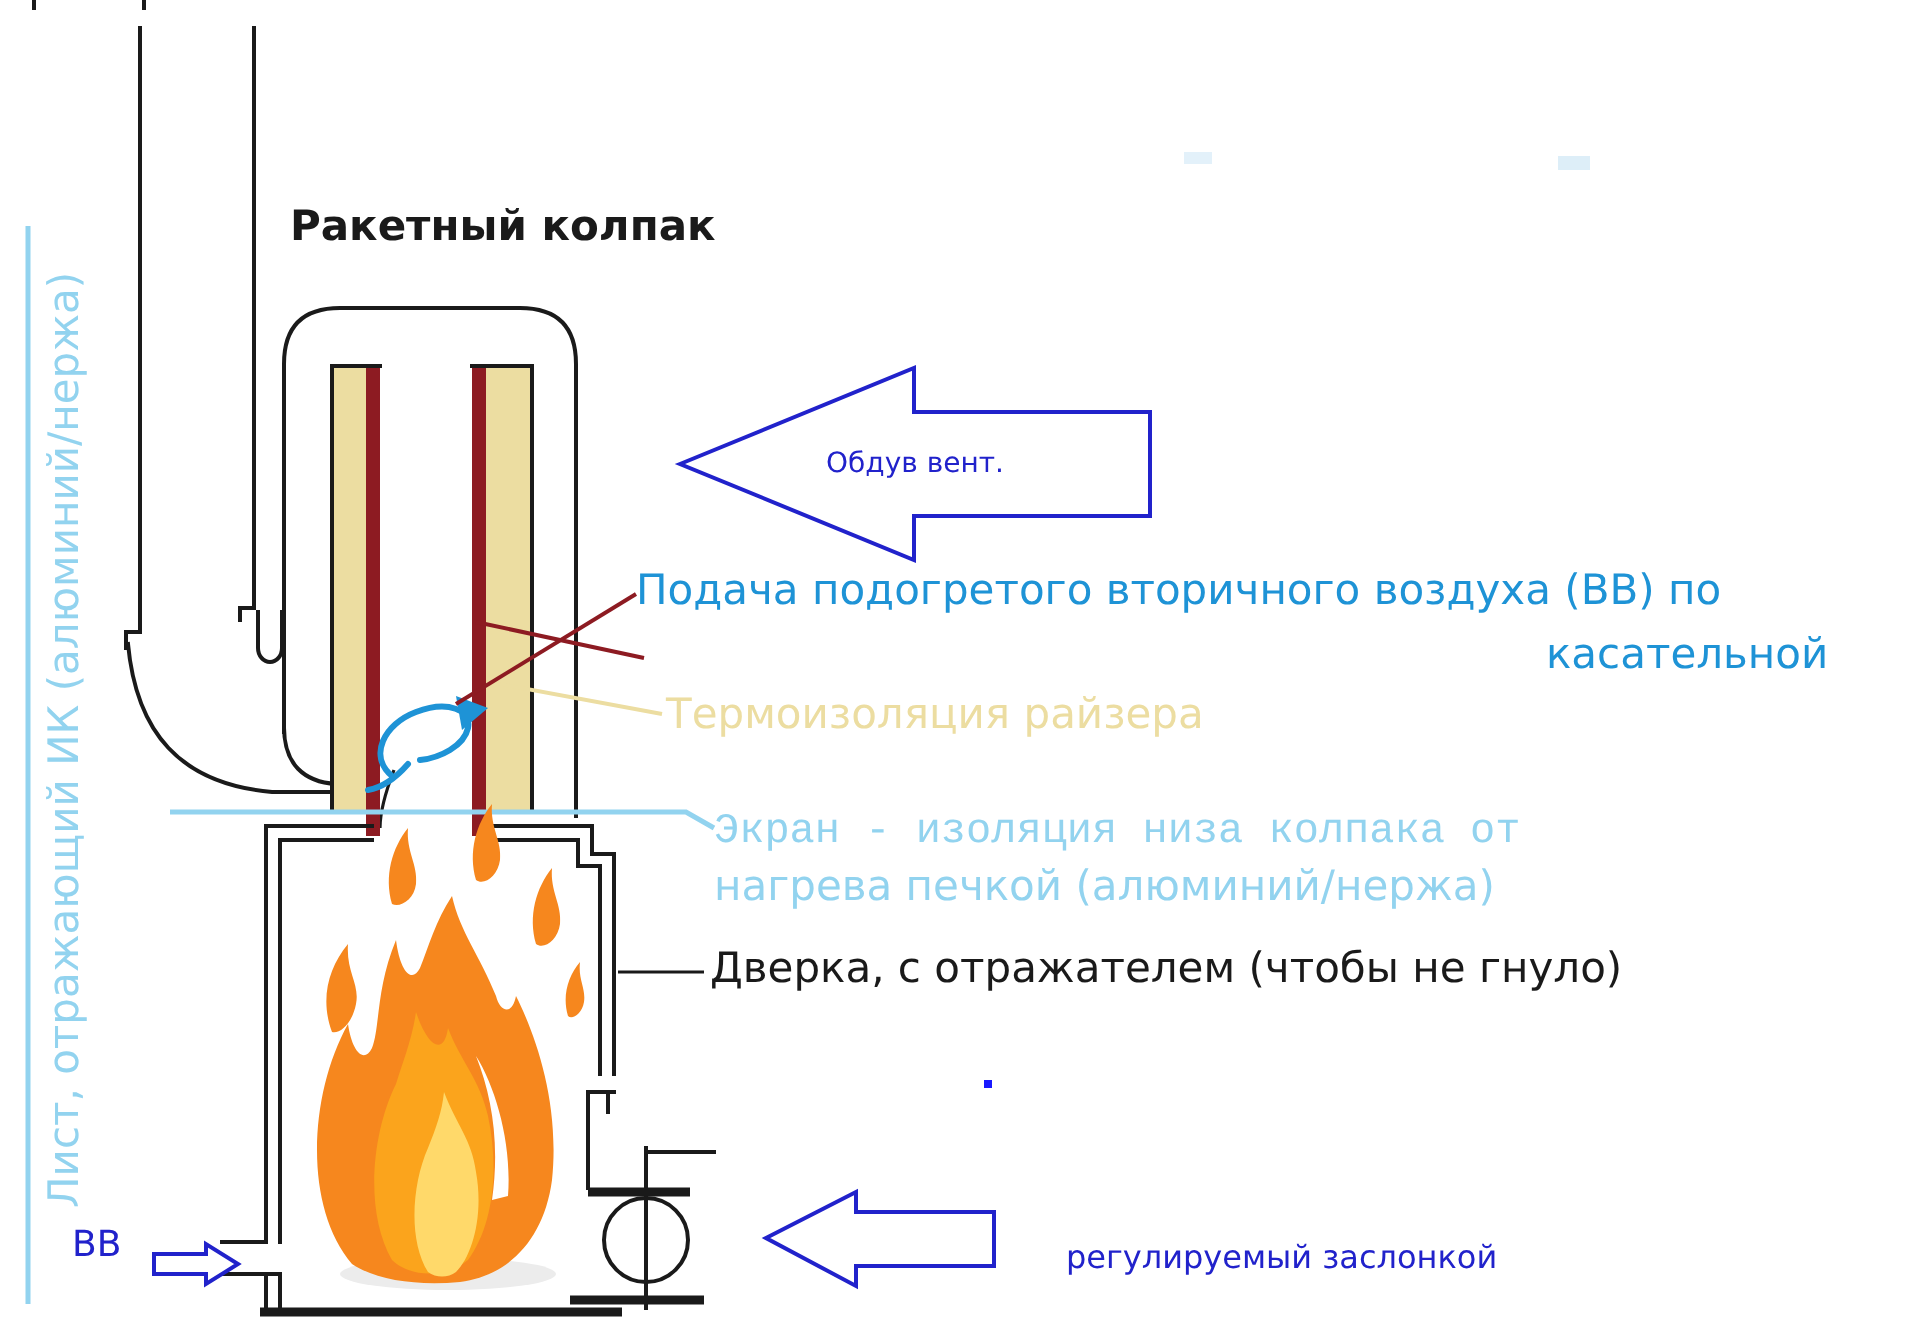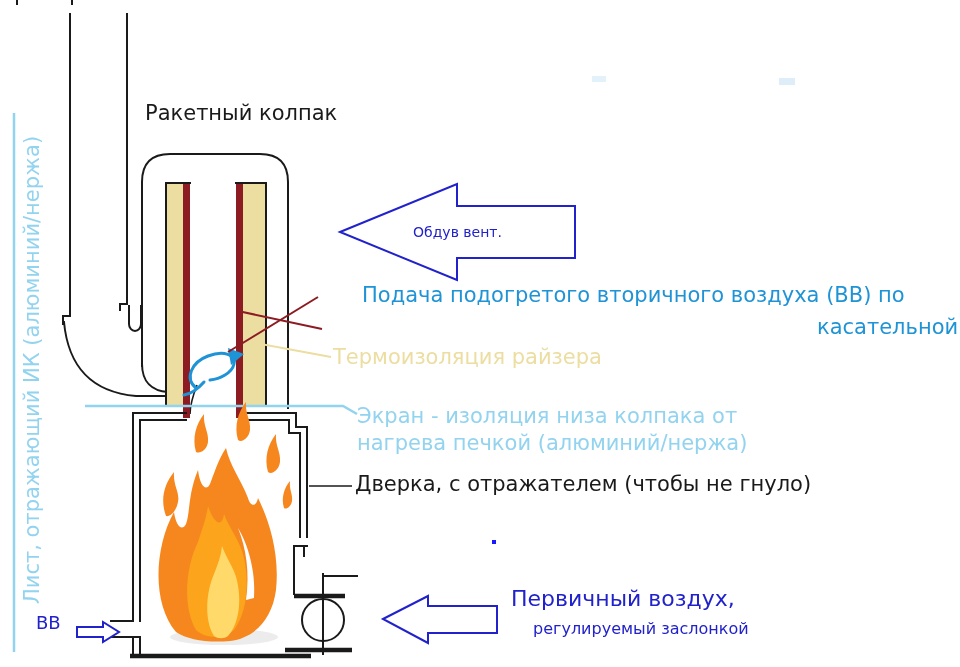--- a/index.html
+++ b/index.html
@@ -9,29 +9,29 @@
   .k  {stroke:var(--ink);stroke-width:2;fill:none;stroke-linecap:square;}
   .k1 {stroke:var(--ink);stroke-width:1.6;fill:none;}
   .k4 {stroke:var(--ink);stroke-width:4.5;fill:none;}
   .dr {stroke:var(--darkred);stroke-width:2;fill:none;}
   .tn {stroke:var(--tan);stroke-width:2;fill:none;}
   .lb {stroke:var(--lightblue);stroke-width:2.5;fill:none;}
   .sw {stroke:var(--sky);stroke-width:3;fill:none;stroke-linecap:round;}
   .ba {stroke:var(--royal);stroke-width:2;fill:#ffffff;stroke-linejoin:miter;}
   .lbl{position:absolute;white-space:nowrap;font-size:21px;line-height:25px;}
   .c-ink{color:var(--ink);}  .c-royal{color:var(--royal);}
-  .c-sky{color:var(--sky);margin-left:44px;}  .c-light{color:var(--lightblue);}
+  .c-sky{color:var(--sky);}  .c-light{color:var(--lightblue);}
   .c-red{color:var(--darkred);} .c-tan{color:var(--tan);}
   #t-fan{left:340px;top:220px;width:235px;text-align:center;font-size:14px;}
-  #t-hood{left:145px;top:101px;}
+  #t-hood{left:145px;top:101px;font-weight:bold;}
   #t-sec1{left:318px;top:283px;}
   #t-sec2{left:773px;top:315px;}
   #t-riser{left:325px;top:314px;}
   #t-insul{left:333px;top:345px;}
-  #t-scr1{left:357px;top:404px;}
+  #t-scr1{left:357px;top:404px;font-family:Liberation Mono, monospace;}
   #t-scr2{left:357px;top:431px;}
   #t-door{left:355px;top:472px;}
   #t-prim1{left:511px;top:586px;font-size:22px;}
   #t-prim2{left:533px;top:616px;font-size:16px;}
   #t-bb{left:36px;top:610px;font-size:18px;}
   #t-sheet{left:20px;top:604px;width:500px;transform:rotate(-90deg);transform-origin:0 0;}
 </style>
 </head>
 <body>
 
@@ -115,17 +115,16 @@
   </svg>
 
   <div class="lbl c-ink" id="t-hood">Ракетный колпак</div>
   <div class="lbl c-royal" id="t-fan">Обдув вент.</div>
   <div class="lbl c-sky" id="t-sec1">Подача подогретого вторичного воздуха (ВВ) по</div>
   <div class="lbl c-sky" id="t-sec2">касательной</div>
   <div class="lbl c-tan" id="t-insul">Термоизоляция райзера</div>
   <div class="lbl c-light" id="t-scr1">Экран - изоляция низа колпака от</div>
   <div class="lbl c-light" id="t-scr2">нагрева печкой (алюминий/нержа)</div>
   <div class="lbl c-ink" id="t-door">Дверка, с отражателем (чтобы не гнуло)</div>
-  <div class="lbl c-royal" id="t-prim1">Первичный воздух,</div>
   <div class="lbl c-royal" id="t-prim2">регулируемый заслонкой</div>
   <div class="lbl c-royal" id="t-bb">ВВ</div>
   <div class="lbl c-light" id="t-sheet">Лист, отражающий ИК (алюминий/нержа)</div>
 </div>
 
 </body></html>

